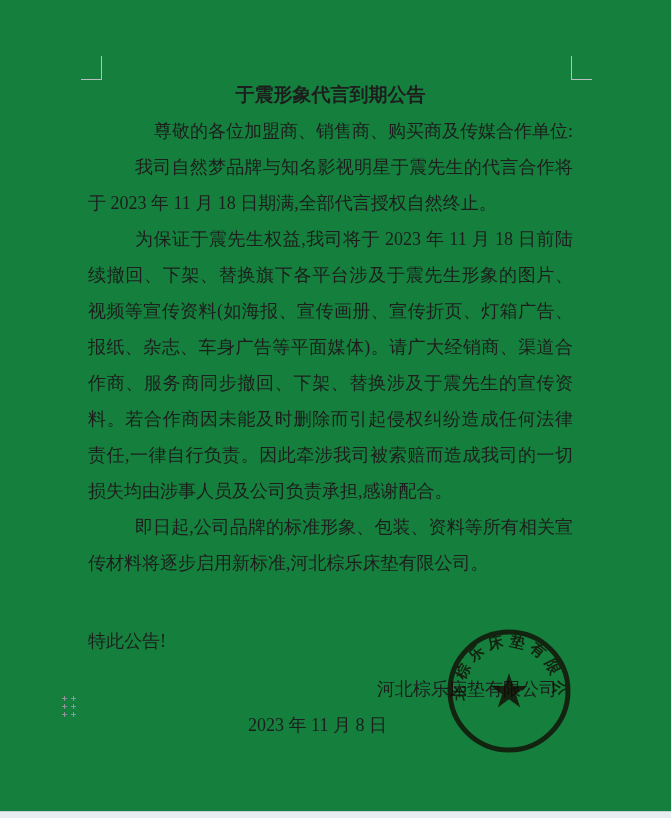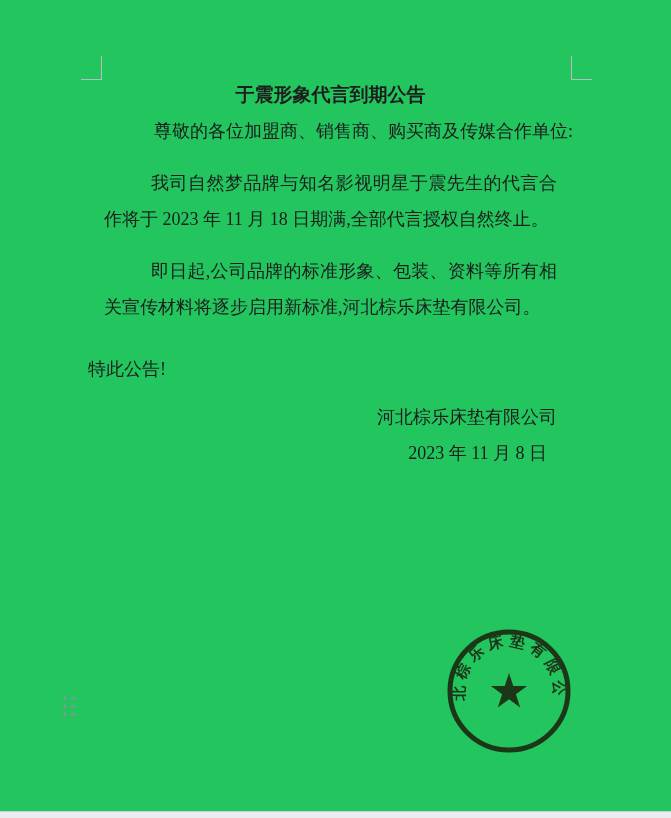--- a/index.html
+++ b/index.html
@@ -2,40 +2,40 @@
 <html><head>
 <meta charset="utf-8">
 <style>
   :root{
     --ink:#1d1d1d;
     --stamp-red:#cf3731;
     --mark-gray:#b9bdc1;
   }
   html,body{margin:0;padding:0;background:#fff;}
   .screen{
-    position:relative;width:671px;height:818px;background:#22c55e;overflow:hidden;
+    position:relative;width:671px;height:818px;background:#15803d;overflow:hidden;
     font-family:"Liberation Serif","DejaVu Serif",serif;color:var(--ink);
   }
   
   .crop{position:absolute;width:20px;height:23px;}
   .crop.left{left:81px;top:56px;border-right:1px solid var(--mark-gray);border-bottom:1px solid var(--mark-gray);}
   .crop.right{left:571px;top:56px;border-left:1px solid var(--mark-gray);border-bottom:1px solid var(--mark-gray);}
   
   .dots{position:absolute;left:62px;top:696px;display:grid;grid-template-columns:5px 5px;grid-auto-rows:5px;column-gap:4px;row-gap:3px;}
   .dot{position:relative;width:5px;height:5px;}
   .dot::before{content:"";position:absolute;left:0;top:2px;width:5px;height:1px;background:#8d949b;}
   .dot::after{content:"";position:absolute;left:2px;top:0;width:1px;height:5px;background:#8d949b;}
   
   .doc{position:absolute;left:88px;top:77px;width:485px;font-size:18px;line-height:36px;color:var(--ink);}
   .title{font-weight:bold;font-size:19px;text-align:center;}
   .greeting{text-align:right;}
-  .para{margin:16px;text-align:justify;text-indent:47px;}
-  .closing{margin-top:26px;}
+  .para{margin:0;text-align:justify;text-indent:47px;}
+  .closing{margin-top:42px;}
   .sig-company{margin-top:12px;text-align:right;padding-right:16px;}
-  .sig-date{text-align:right;padding-right:26px;}
+  .sig-date{text-align:center;padding-right:26px;}
   
   .seal{position:absolute;left:444px;top:626px;width:130px;height:130px;mix-blend-mode:multiply;opacity:.93;}
   .seal-ring{fill:none;stroke:var(--stamp-red);stroke-width:5px;}
   .seal-text{font-family:"Liberation Serif","DejaVu Serif",serif;font-weight:bold;font-size:15px;letter-spacing:5px;}
   
   .page-edge{position:absolute;left:0;bottom:0;width:671px;height:6px;background:#e9edf0;border-top:1px solid #c7d1d9;}
 </style>
 </head>
 <body>
 
@@ -50,20 +50,21 @@
     <span class="dot"></span>
     <span class="dot"></span>
     <span class="dot"></span>
     <span class="dot"></span>
   </div>
 
   <div class="doc">
     <div class="title">于震形象代言到期公告</div>
     <div class="greeting">尊敬的各位加盟商、销售商、购买商及传媒合作单位:</div>
     <p class="para">我司自然梦品牌与知名影视明星于震先生的代言合作将于 2023 年 11 月 18 日期满,全部代言授权自然终止。</p>
+    <p class="para">为保证于震先生权益,我司将于 2023 年 11 月 18 日前陆续撤回、下架、替换旗下各平台涉及于震先生形象的图片、视频等宣传资料(如海报、宣传画册、宣传折页、灯箱广告、报纸、杂志、车身广告等平面媒体)。请广大经销商、渠道合作商、服务商同步撤回、下架、替换涉及于震先生的宣传资料。若合作商因未能及时删除而引起侵权纠纷造成任何法律责任,一律自行负责。因此牵涉我司被索赔而造成我司的一切损失均由涉事人员及公司负责承担,感谢配合。</p>
     <p class="para">即日起,公司品牌的标准形象、包装、资料等所有相关宣传材料将逐步启用新标准,河北棕乐床垫有限公司。</p>
     <div class="closing">特此公告!</div>
     <div class="sig-company">河北棕乐床垫有限公司</div>
     <div class="sig-date">2023 年 11 月 8 日</div>
   </div>
 
   <svg class="seal" viewBox="0 0 130 130" xmlns="http://www.w3.org/2000/svg">
     <circle class="seal-ring" cx="65" cy="65" r="59"></circle>
     <defs>
       <path id="sealArc" d="M 22.7 80.4 A 45 45 0 1 1 107.3 80.4" fill="none"></path>

